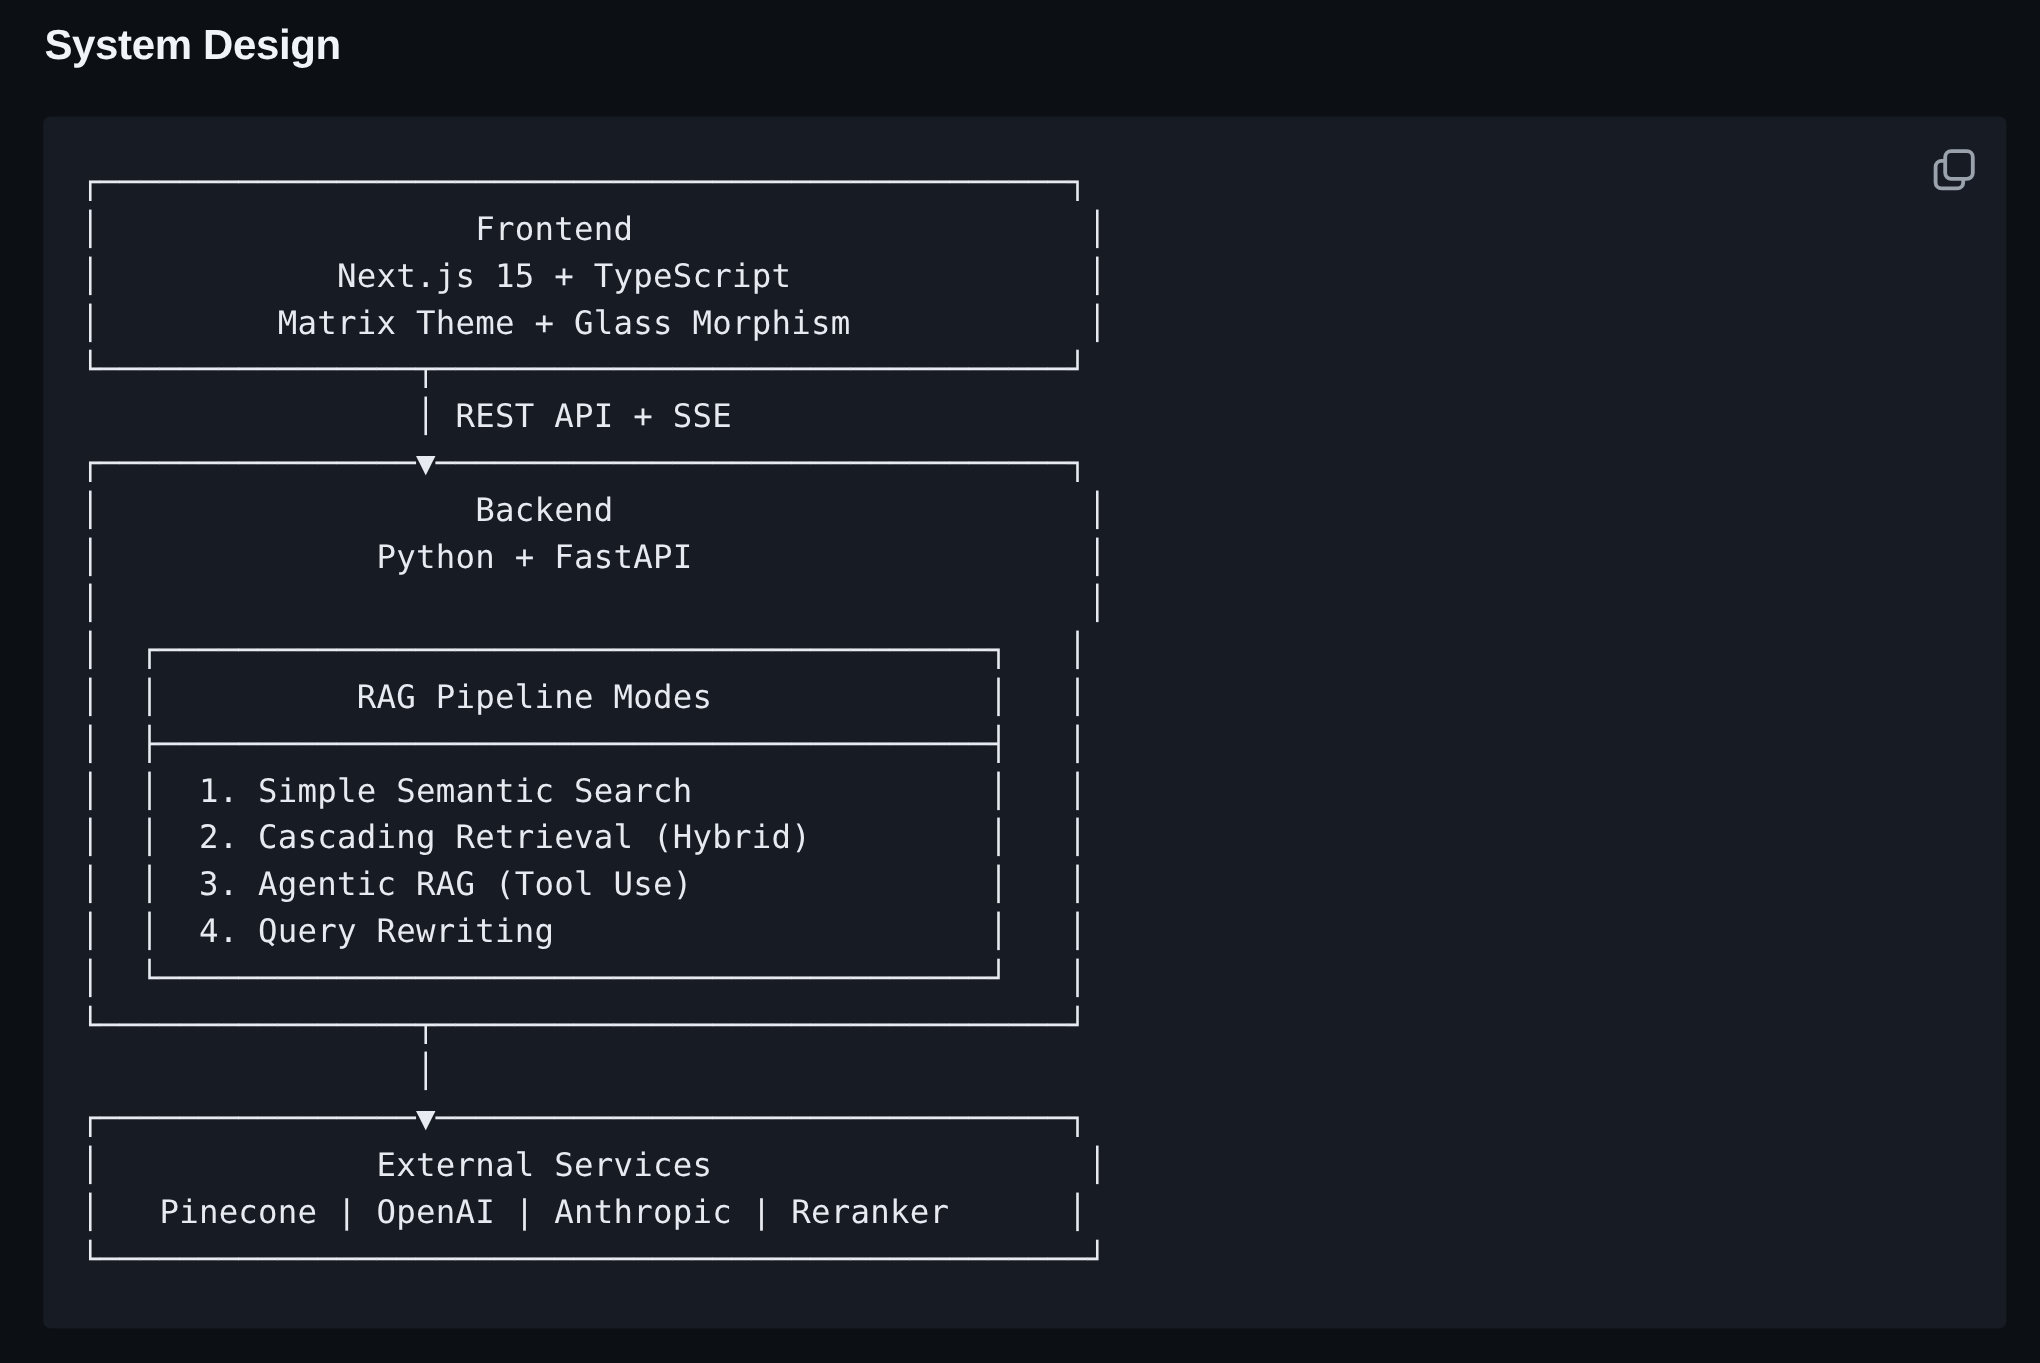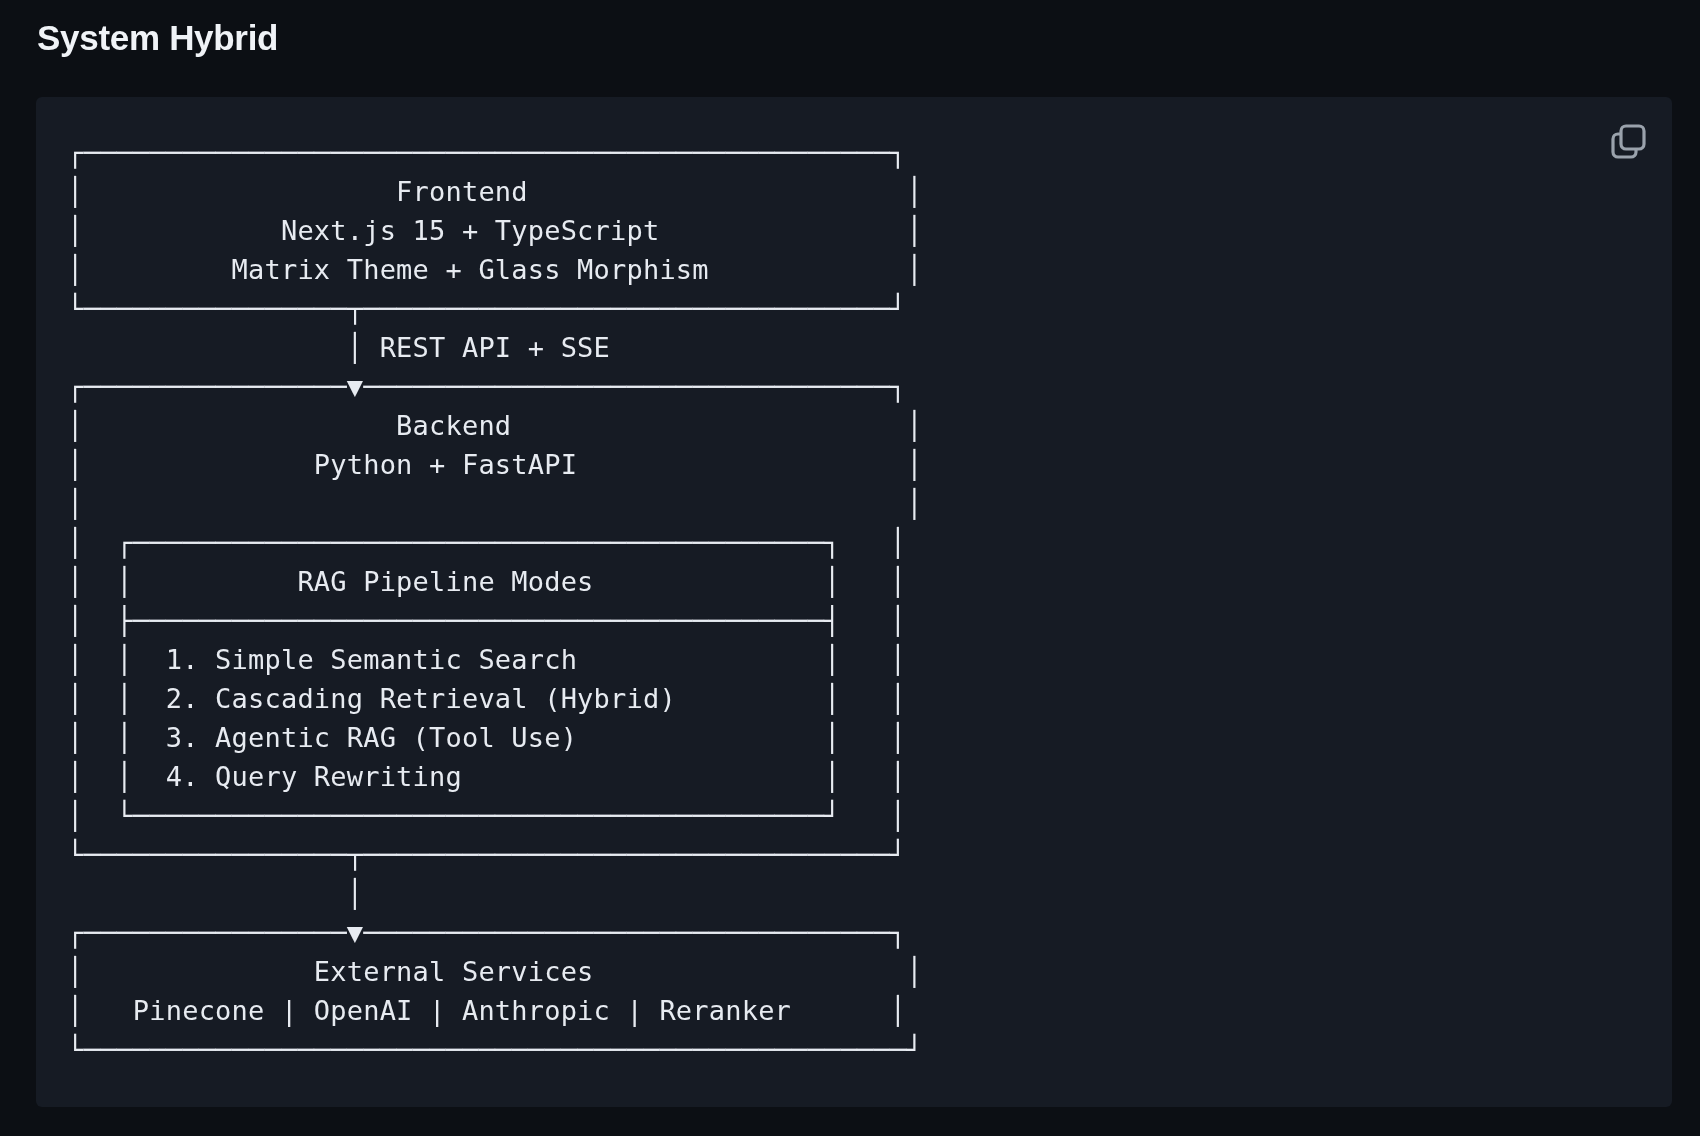--- a/index.html
+++ b/index.html
@@ -41,21 +41,21 @@
     position:absolute;top:24px;right:24px;
     width:40px;height:40px;
     background:transparent;border:none;padding:0;
     cursor:pointer;display:flex;align-items:center;justify-content:center;
   }
   .copy-btn svg{display:block;}
 </style>
 </head>
 <body>
 
-<h1 class="page-title">System Hybrid</h1>
+<h1 class="page-title">System Design</h1>
 
 <div class="code-block">
 
   <pre class="ascii-diagram">┌─────────────────────────────────────────────────┐
 │                   Frontend                       │
 │            Next.js 15 + TypeScript               │
 │         Matrix Theme + Glass Morphism            │
 └────────────────┬────────────────────────────────┘
                  │ REST API + SSE
 ┌────────────────▼────────────────────────────────┐

